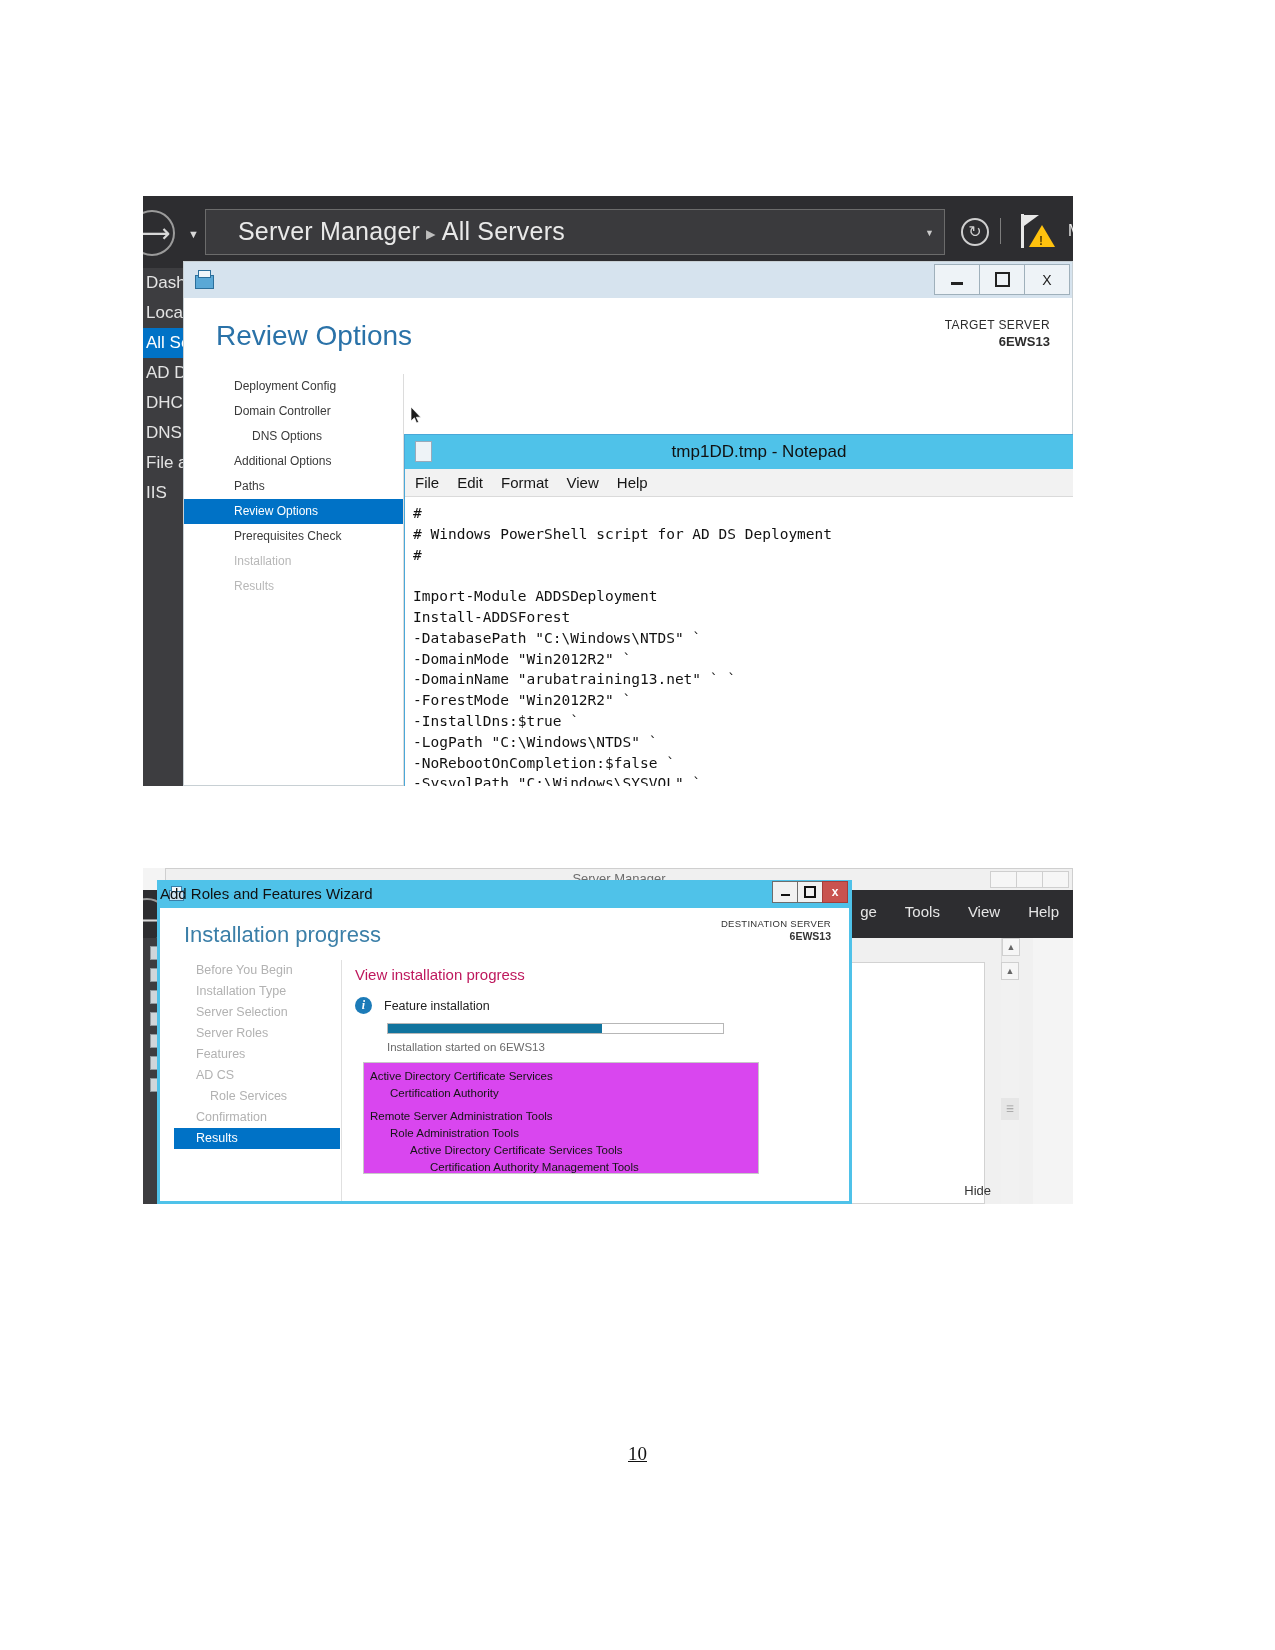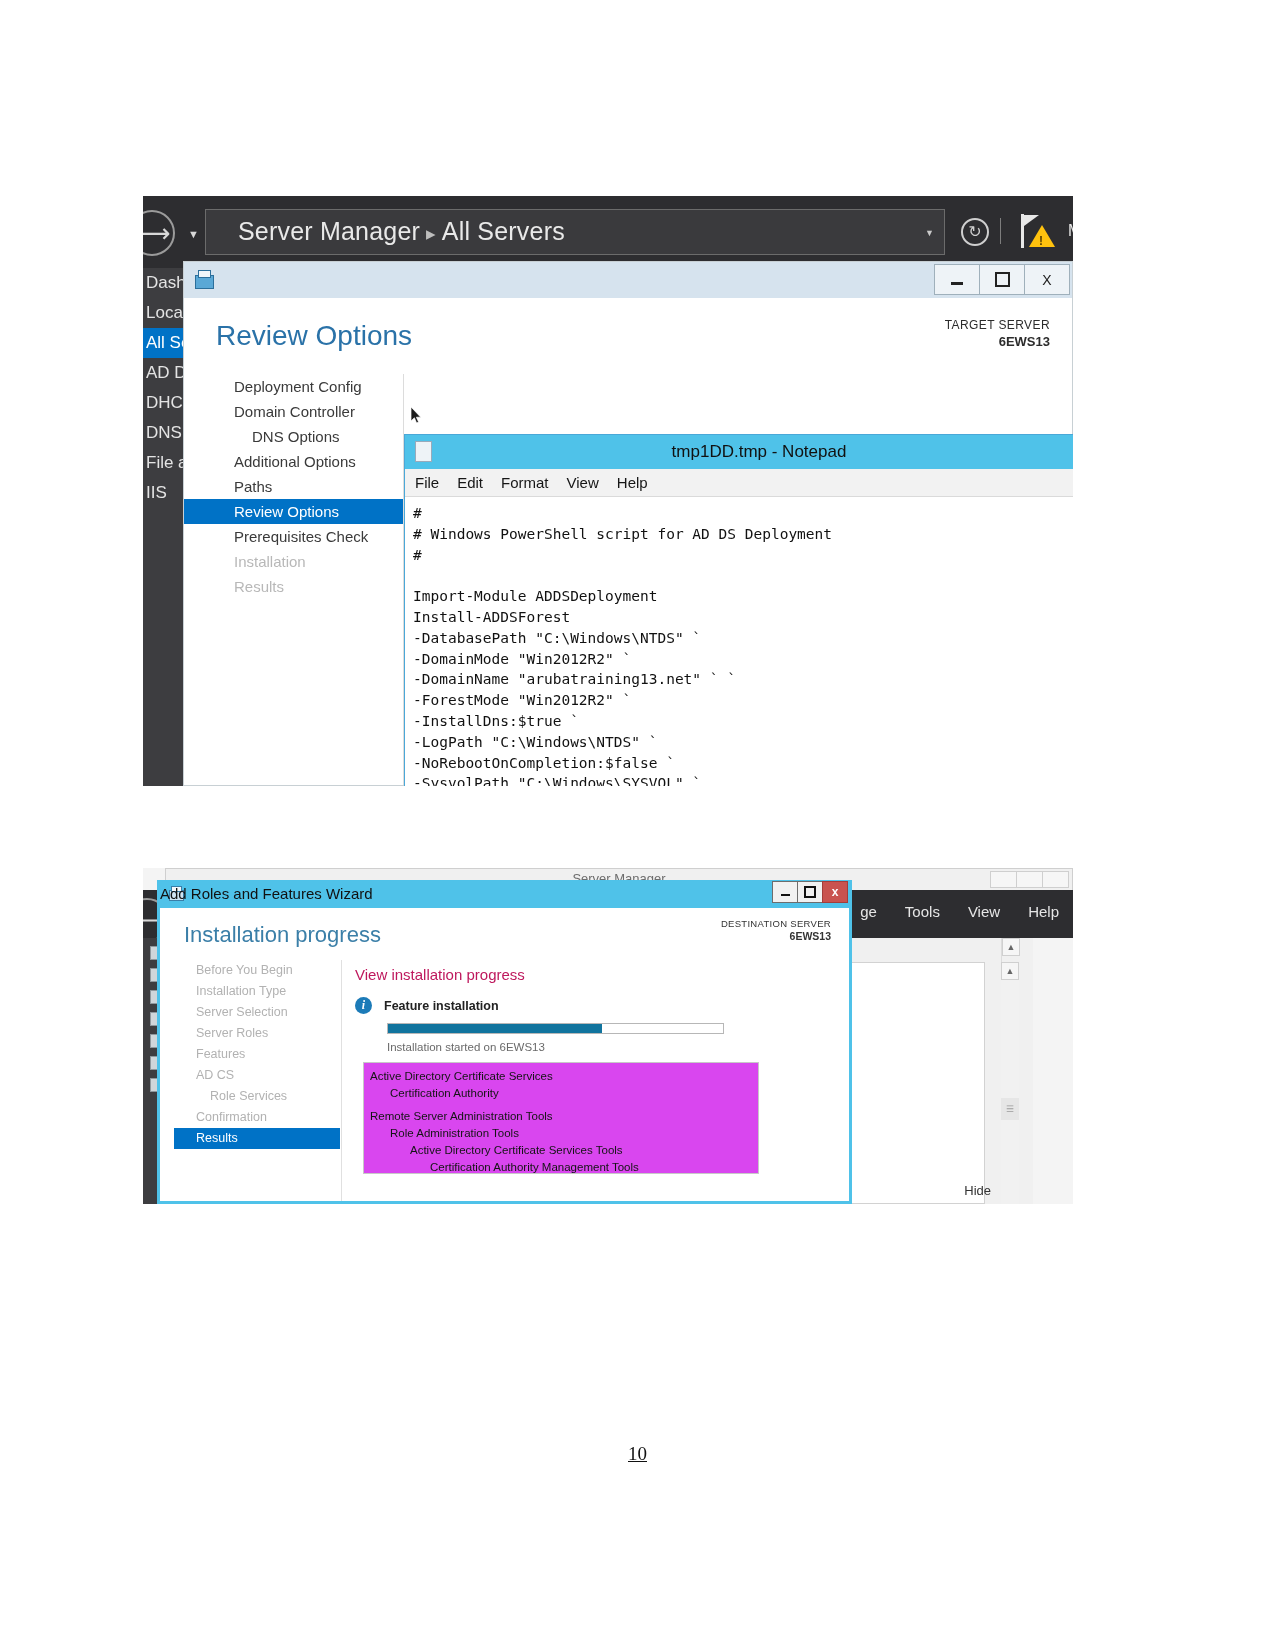--- a/index.html
+++ b/index.html
@@ -104,21 +104,21 @@
   }
   .target-srv {
     position: absolute; right: 22px; top: 20px; text-align: right;
   }
   .target-srv .lab { font-size: 12px; color: #2c2c2c; letter-spacing: .4px; }
   .target-srv .val { font-size: 13px; color: #2c2c2c; font-weight: bold; margin-top: 2px; }
 
   .wiz1-body { position: relative; height: 411px; }
   .wiz1-nav { position: absolute; left: 0; top: 0; width: 219px; height: 411px; background: #fff; }
   .wnav {
-    height: 25px; line-height: 25px; font-size: 15px; color: #3a3a3a;
+    height: 25px; line-height: 25px; font-size: 12px; color: #3a3a3a;
     padding-left: 50px; white-space: nowrap;
   }
   .wnav.indent { padding-left: 68px; }
   .wnav.sel { background: #0072c6; color: #fff; }
   .wnav.dim { color: #b8b8b8; }
   .wiz1-sep { position: absolute; left: 219px; top: 0; width: 1px; height: 411px; background: #dcdcdc; }
 
   
   .notepad {
     position: absolute; left: 220px; top: 172px; width: 710px; height: 418px;
@@ -226,21 +226,21 @@
   .wiz2-sep { position: absolute; left: 181px; top: 0; width: 1px; height: 241px; background: #e0e0e0; }
 
   .wiz2-main { position: absolute; left: 195px; top: 0; right: 8px; height: 241px; }
   .w2-subhead { font-size: 15px; color: #be185d; margin-top: 6px; }
   .w2-featrow { display: flex; align-items: center; margin-top: 14px; }
   .w2-info {
     width: 17px; height: 17px; border-radius: 50%; background: #1c7bb8; color: #fff;
     font-size: 12px; font-weight: bold; text-align: center; line-height: 17px; font-style: italic;
     font-family: "Liberation Serif", serif;
   }
-  .w2-featlabel { font-size: 12.5px; color: #222; margin-left: 12px; font-weight: bold; }
+  .w2-featlabel { font-size: 12.5px; color: #222; margin-left: 12px; }
   .w2-progress {
     margin: 9px 0 0 32px; width: 337px; height: 11px;
     border: 1px solid #b7b7b7; background: #fff;
   }
   .w2-progress .fill { height: 100%; background: #11749e; }
   .w2-started { margin: 7px 0 0 32px; font-size: 11.5px; color: #6a6a6a; }
   .w2-listbox {
     margin: 9px 0 0 8px; width: 396px; height: 112px;
     border: 1px solid #c8c8c8; background: #d946ef; padding: 5px 0 0 6px; overflow: hidden;
   }

